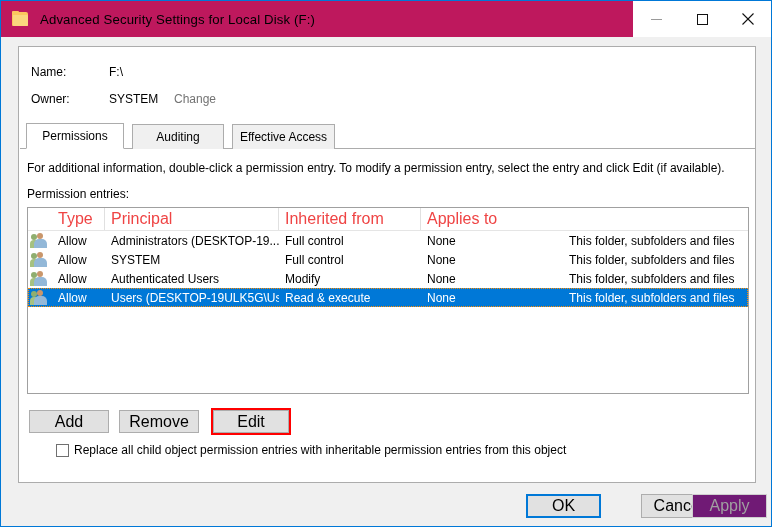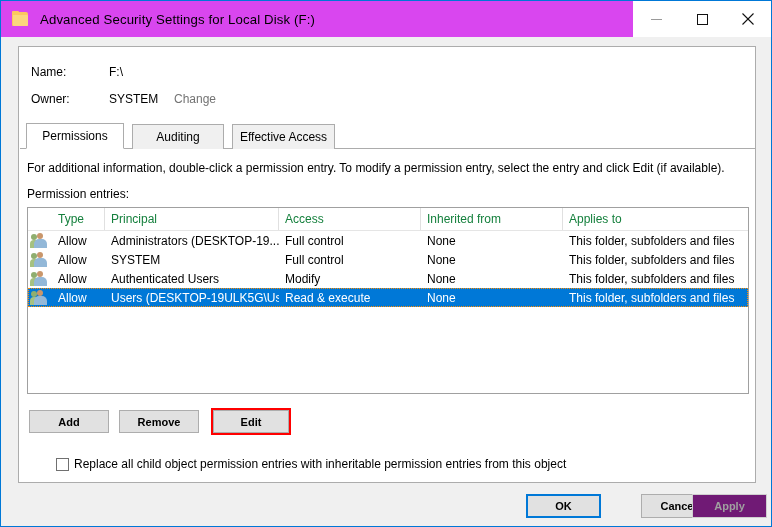--- a/index.html
+++ b/index.html
@@ -25,21 +25,21 @@
     background: #f0f0f0;
     overflow: hidden;
   }
 
   
   #titlebar {
     position: absolute;
     left: 0; top: 0;
     width: 770px;
     height: 36px;
-    background: #d946ef;
+    background: #be185d;
     display: flex;
     align-items: center;
   }
   #title-icon {
     margin-left: 11px;
     width: 17px;
     height: 16px;
     position: relative;
     flex: none;
   }
@@ -182,22 +182,22 @@
   }
   #lv-header {
     display: flex;
     height: 23px;
     box-sizing: border-box;
     border-bottom: 1px solid #e5e5e5;
     background: #ffffff;
   }
   .lv-th {
     box-sizing: border-box;
-    font-size: 12px;
-    color: #15803d;
+    font-size: 16px;
+    color: #ef4444;
     padding-left: 6px;
     display: flex;
     align-items: center;
     border-right: 1px solid #e0e0e0;
     white-space: nowrap;
     overflow: hidden;
   }
   .lv-th.last { border-right: none; }
   .col-icon   { width: 24px; padding-left: 0; border-right: none; }
   .col-type   { width: 53px; }
@@ -256,45 +256,44 @@
     background: #93b8d8;
     border-radius: 5px 5px 0 0;
   }
 
   
   .btn {
     box-sizing: border-box;
     background: #e1e1e1;
     border: 1px solid #adadad;
     font-family: "Liberation Sans", sans-serif;
-    font-size: 11px;
+    font-size: 16px;
     color: #000;
     display: flex;
     align-items: center;
     justify-content: center;
     cursor: default;
     padding: 0;
-    font-weight: bold;
   }
   .btn.disabled { color: #a0a0a0; background: #701a75; border-color: #cfcfcf; }
   .btn.default  { border: 2px solid #0078d7; background: #e1e1e1; }
   .btn.hilite-red {
     outline: 2px solid #ff0000;
     outline-offset: 0px;
   }
 
   #btn-add    { position: absolute; left: 10px;  top: 363px; width: 80px; height: 23px; }
   #btn-remove { position: absolute; left: 100px; top: 363px; width: 80px; height: 23px; }
   #btn-edit   { position: absolute; left: 194px; top: 363px; width: 76px; height: 23px; }
 
   
   #replace-row {
     position: absolute;
     left: 9px;
-    top: 410px;
+    top: 396px;
     display: flex;
     align-items: center;
     font-size: 12px;
     white-space: nowrap;
     cursor: default;
     padding-left: 28px;
   }
   .cbox {
     width: 13px; height: 13px;
     box-sizing: border-box;
@@ -377,21 +376,20 @@
     </div>
 
     <div id="info-text">For additional information, double-click a permission entry. To modify a permission entry, select the entry and click Edit (if available).</div>
     <div id="entries-label">Permission entries:</div>
 
     <div id="listview">
       <div id="lv-header">
         <div class="lv-th col-icon"></div>
         <div class="lv-th col-type">Type</div>
         <div class="lv-th col-princ">Principal</div>
-        <div class="lv-th col-access">Access</div>
         <div class="lv-th col-inher">Inherited from</div>
         <div class="lv-th col-applies last">Applies to</div>
       </div>
 
       <div class="lv-row">
         <div class="lv-cell col-icon">
           <span class="usr-icon">
               <i class="p-back-head"></i>
               <i class="p-back-body"></i>
               <i class="p-front-head"></i>

